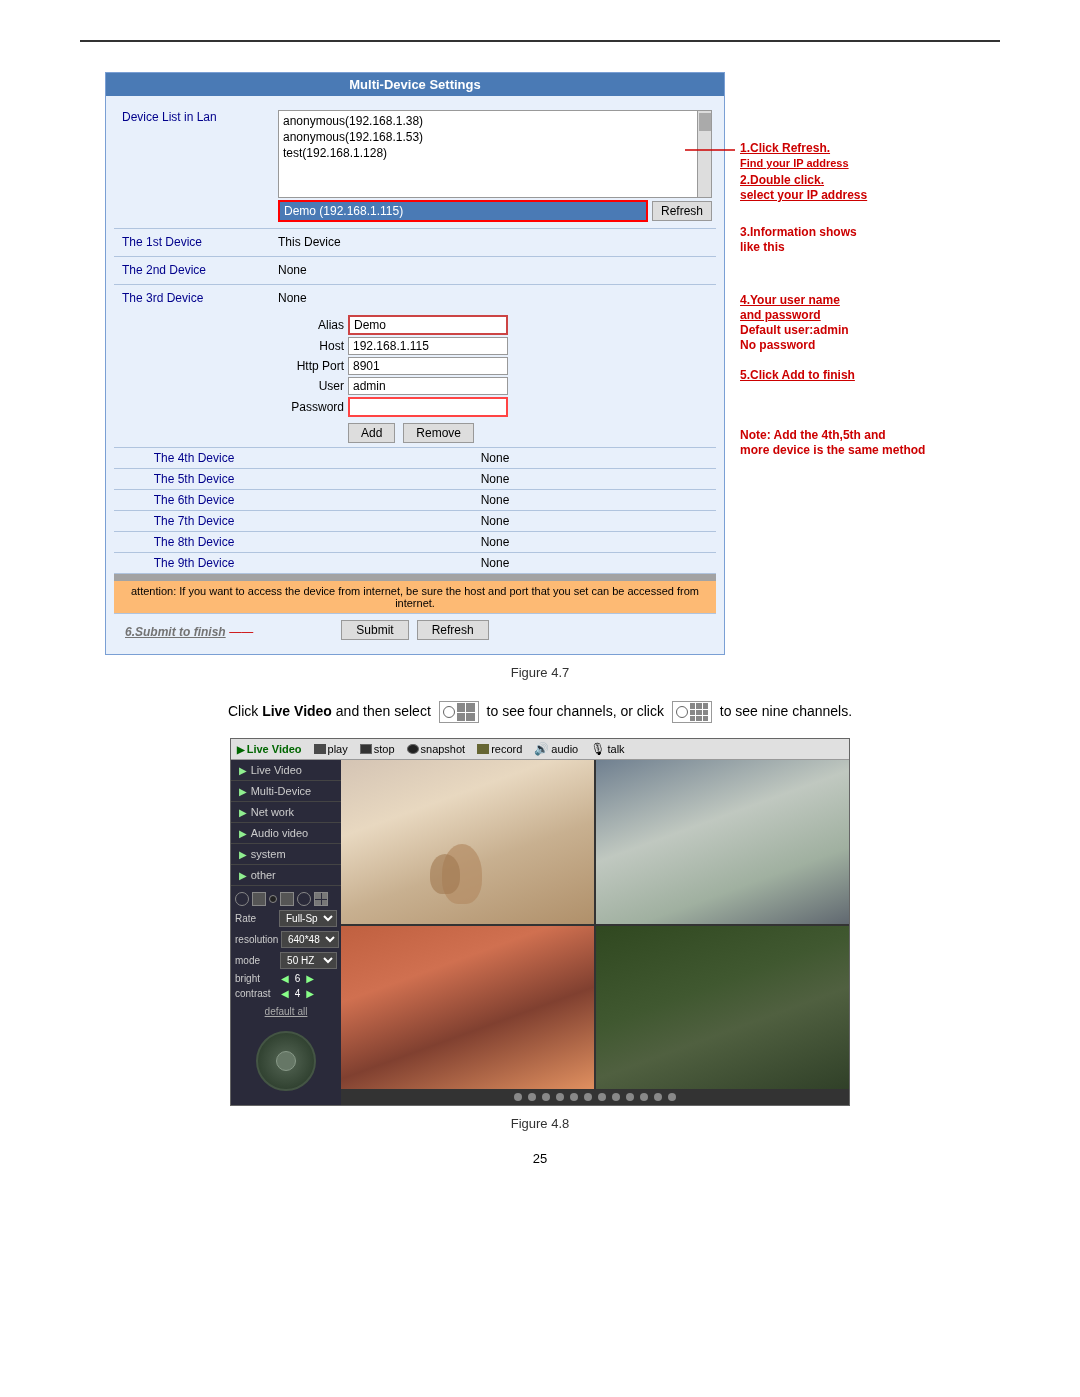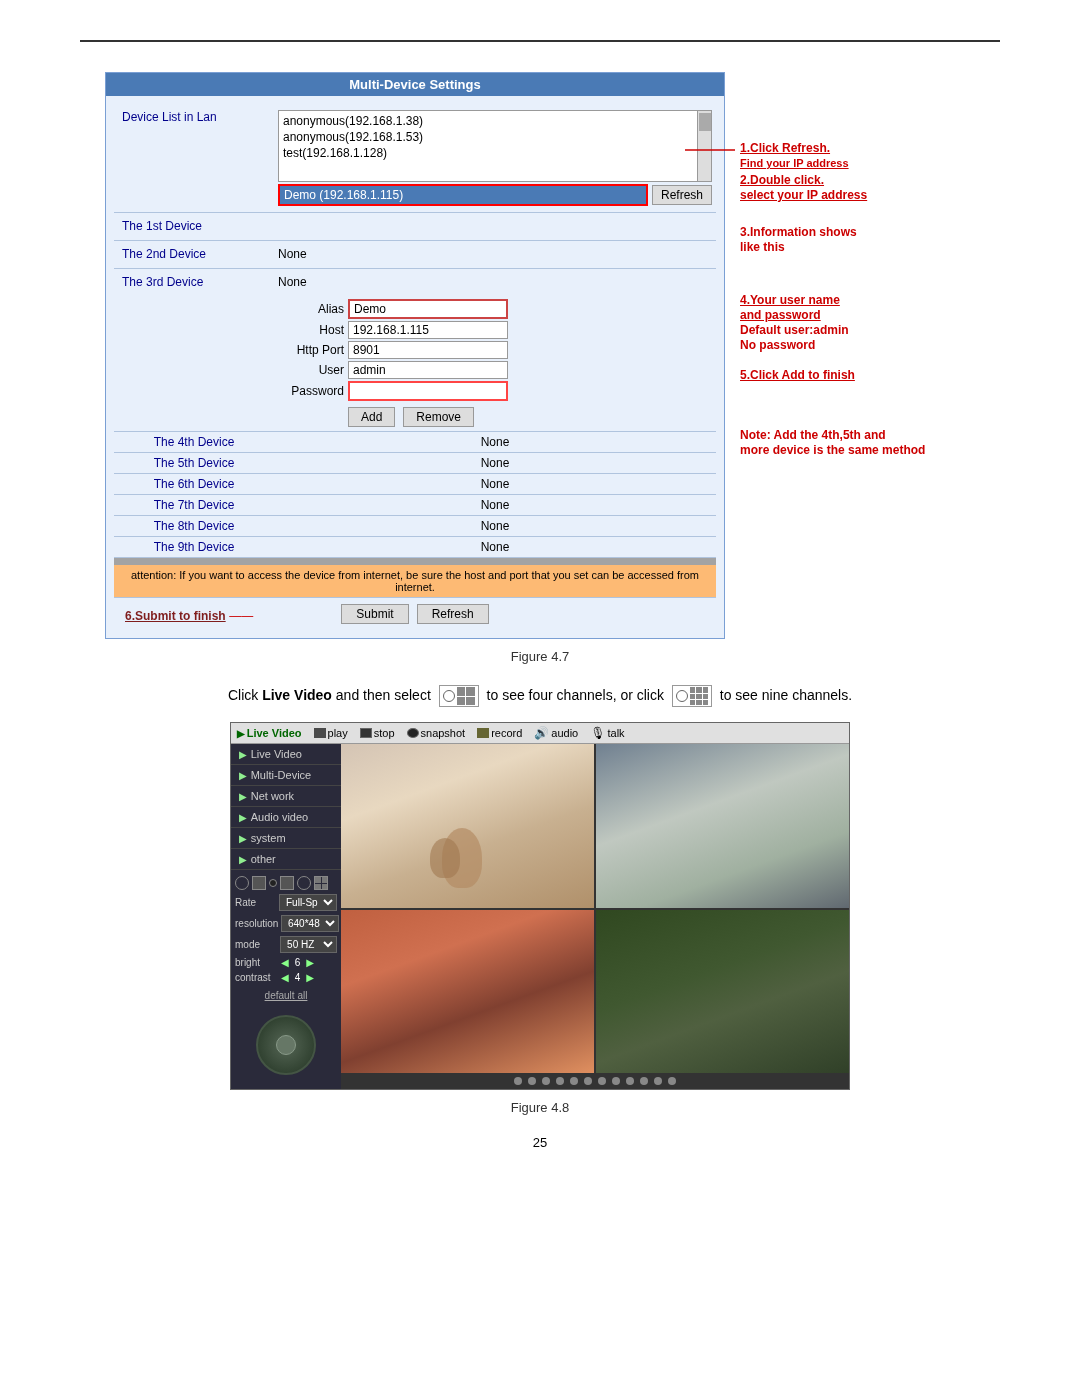--- a/index.html
+++ b/index.html
@@ -77,21 +77,21 @@
 
     .device-list-area {
       display: flex;
       flex-direction: column;
       gap: 2px;
     }
 
     .device-list-scroll {
       border: 1px solid #999;
       background: #fff;
-      height: 72px;
+      height: 88px;
       overflow: hidden;
       font-size: 12px;
       padding: 2px;
     }
 
     .device-list-item {
       padding: 1px 2px;
       font-size: 12px;
     }
 
@@ -463,20 +463,21 @@
               <div class="device-list-bottom">
                 <div class="device-dropdown">Demo (192.168.1.115)</div>
                 <button class="refresh-btn">Refresh</button>
               </div>
             </div>
           </div>
         </div>
 
         <div class="dialog-row">
           <div class="row-label" style="color:#00008b;">The 1st Device</div>
+          <div class="row-content">This Device</div>
         </div>
 
         <div class="dialog-row">
           <div class="row-label" style="color:#00008b;">The 2nd Device</div>
           <div class="row-content">None</div>
         </div>
 
         <div class="dialog-row" style="flex-direction:column;">
           <div style="display:flex; width:100%;">
             <div class="row-label" style="color:#00008b;">The 3rd Device</div>
@@ -579,21 +580,21 @@
         <span style="color:#cc0000; font-size:12px; font-weight:bold; text-decoration:underline;">5.Click Add to finish</span>
       </div>
 
       <div style="position:absolute; top:355px; left:10px;">
         <span style="color:#cc0000; font-size:12px; font-weight:bold;">Note: Add the 4th,5th and</span><br>
         <span style="color:#cc0000; font-size:12px; font-weight:bold;">more device is the same method</span>
       </div>
     </div>
 
     <div style="position:absolute; left:20px; bottom:16px;">
-      <span style="color:#7f1d1d; font-size:12px; font-weight:bold; text-decoration:underline;">6.Submit to finish</span>
+      <span style="color:#737373; font-size:12px; font-weight:bold; text-decoration:underline;font-style:italic;">6.Submit to finish</span>
       <span style="color:#cc0000; font-size:12px;"> ——</span>
     </div>
   </div>
 
   <div class="figure-caption" style="margin-top:10px;">Figure 4.7</div>
 </div>
 
 <div class="instruction-text">
   <span>Click </span><strong>Live Video</strong><span> and then select </span>
   

